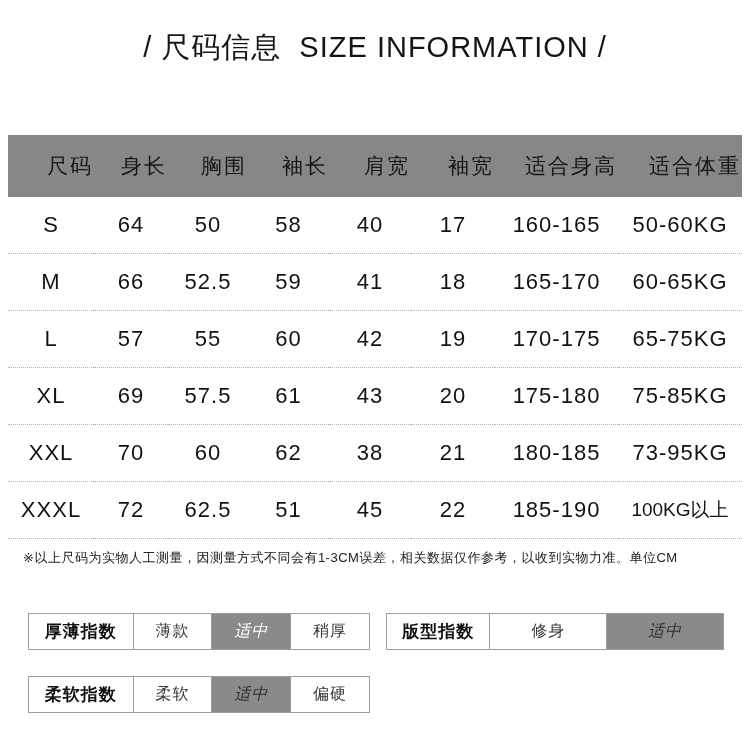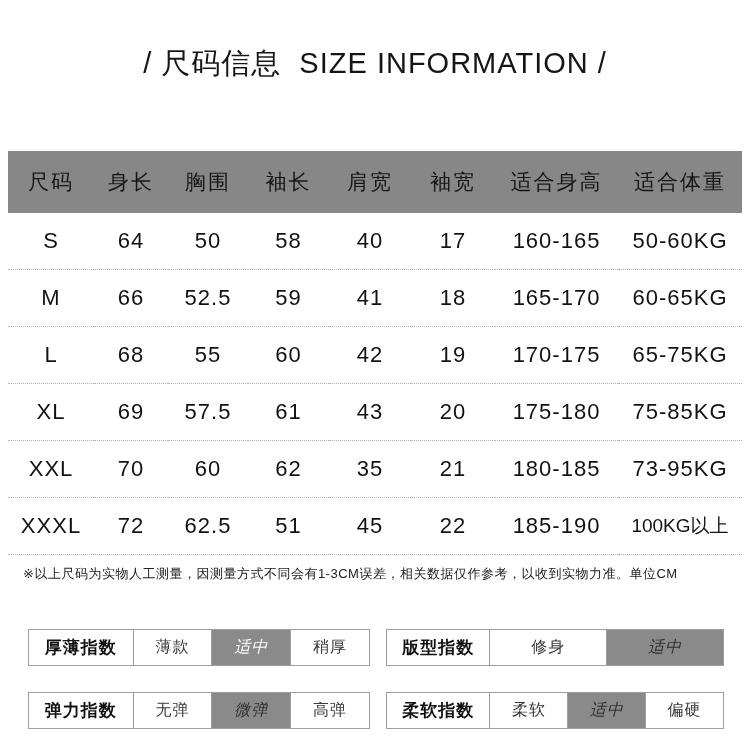--- a/index.html
+++ b/index.html
@@ -7,21 +7,21 @@
     width:750px;height:744px;
     background:#ffffff;
     font-family:"Liberation Sans","DejaVu Sans",sans-serif;
     color:#111;
     overflow:hidden;
   }
   .page{width:750px;height:744px;position:relative;}
 
   
   .title{
-    margin-top:44px;
+    margin-top:28px;
     text-align:center;
     font-size:29px;
     letter-spacing:1px;
     color:#151515;
     white-space:pre;
   }
 
   
   .size-table{
     width:734px;
@@ -29,21 +29,21 @@
     border-collapse:collapse;
     table-layout:fixed;
   }
   .size-table th{
     background:var(--header-bg,#878787);
     height:60px;
     font-weight:400;
     font-size:21px;
     color:#161616;
     letter-spacing:2px;
-    text-align:center;
+    text-align:right;
   }
   .size-table td{
     height:54px;
     text-align:center;
     font-size:22px;
     color:#121212;
     letter-spacing:1px;
     border-bottom:1px dotted #b3b3b3;
   }
   .size-table tbody tr:last-child td:last-child{font-size:19px;letter-spacing:0;}
@@ -138,21 +138,21 @@
           <td>66</td>
           <td>52.5</td>
           <td>59</td>
           <td>41</td>
           <td>18</td>
           <td>165-170</td>
           <td>60-65KG</td>
         </tr>
         <tr>
           <td>L</td>
-          <td>68</td>
+          <td>57</td>
           <td>55</td>
           <td>60</td>
           <td>42</td>
           <td>19</td>
           <td>170-175</td>
           <td>65-75KG</td>
         </tr>
         <tr>
           <td>XL</td>
           <td>69</td>
@@ -161,21 +161,21 @@
           <td>43</td>
           <td>20</td>
           <td>175-180</td>
           <td>75-85KG</td>
         </tr>
         <tr>
           <td>XXL</td>
           <td>70</td>
           <td>60</td>
           <td>62</td>
-          <td>35</td>
+          <td>38</td>
           <td>21</td>
           <td>180-185</td>
           <td>73-95KG</td>
         </tr>
         <tr>
           <td>XXXL</td>
           <td>72</td>
           <td>62.5</td>
           <td>51</td>
           <td>45</td>
@@ -194,26 +194,20 @@
         <div class="idx-option">薄款</div>
         <div class="idx-option selected light">适中</div>
         <div class="idx-option">稍厚</div>
       </div>
       <div class="index-table">
         <div class="idx-label">版型指数</div>
         <div class="idx-option">修身</div>
         <div class="idx-option selected">适中</div>
       </div>
       <div class="index-table">
-        <div class="idx-label">弹力指数</div>
-        <div class="idx-option">无弹</div>
-        <div class="idx-option selected">微弹</div>
-        <div class="idx-option">高弹</div>
-      </div>
-      <div class="index-table">
         <div class="idx-label">柔软指数</div>
         <div class="idx-option">柔软</div>
         <div class="idx-option selected">适中</div>
         <div class="idx-option">偏硬</div>
       </div>
     </div>
 
 </div>
 
 </body></html>

